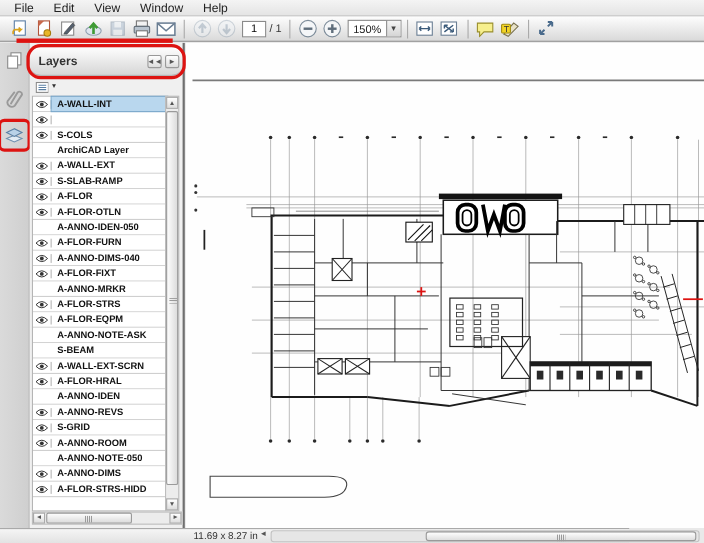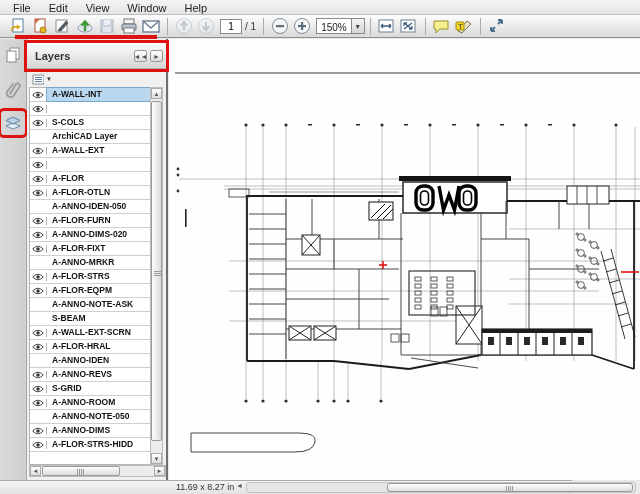--- a/index.html
+++ b/index.html
@@ -243,21 +243,21 @@
       </div>
     <div class="navbtn" style="outline:3px solid #dd1311; outline-offset:0px;">
       <svg width="18" height="16">
           <path d="M9 8 L2 11 L9 14 L16 11 Z" fill="#e3ecf4" stroke="#6f8fae"></path>
           <path d="M9 2 L2 5.5 L9 9 L16 5.5 Z" fill="#b9d2e8" stroke="#5a7fa3"></path>
         </svg>
       </div>
   </div>
 
   <div class="panel">
-    <div class="panel-header" style="outline:3px solid #dd1311;">
+    <div class="panel-header" style="outline:3px solid #dd1311;border-radius:10px;">
       <span class="panel-title">Layers</span>
       <span class="hbtn">◄◄</span>
       <span class="hbtn">►</span>
     </div>
     <div class="options-row">
       <span class="optbtn">
         <svg width="13" height="11">
             <rect x="1" y="1" width="11" height="9" fill="#fff" stroke="#8a8a8a"></rect>
             <line x1="3" y1="3.5" x2="10" y2="3.5" stroke="#5a7fa3"></line>
             <line x1="3" y1="5.5" x2="10" y2="5.5" stroke="#5a7fa3"></line>
@@ -307,20 +307,21 @@
           </span>
           <span class="layer-label">A-WALL-EXT</span>
         </div>
         <div class="layer-row">
           <span class="eyecell">
             <svg width="12" height="8" viewBox="0 0 16 10">
               <path d="M1 5 Q8 -2.5 15 5 Q8 12.5 1 5 Z" fill="none" stroke="#333" stroke-width="1.2"></path>
               <circle cx="8" cy="5" r="2.3" fill="#333"></circle>
             </svg>
           </span>
+          <span class="layer-label">S-SLAB-RAMP</span>
         </div>
         <div class="layer-row">
           <span class="eyecell">
             <svg width="12" height="8" viewBox="0 0 16 10">
               <path d="M1 5 Q8 -2.5 15 5 Q8 12.5 1 5 Z" fill="none" stroke="#333" stroke-width="1.2"></path>
               <circle cx="8" cy="5" r="2.3" fill="#333"></circle>
             </svg>
           </span>
           <span class="layer-label">A-FLOR</span>
         </div>
@@ -346,21 +347,21 @@
           </span>
           <span class="layer-label">A-FLOR-FURN</span>
         </div>
         <div class="layer-row">
           <span class="eyecell">
             <svg width="12" height="8" viewBox="0 0 16 10">
               <path d="M1 5 Q8 -2.5 15 5 Q8 12.5 1 5 Z" fill="none" stroke="#333" stroke-width="1.2"></path>
               <circle cx="8" cy="5" r="2.3" fill="#333"></circle>
             </svg>
           </span>
-          <span class="layer-label">A-ANNO-DIMS-020</span>
+          <span class="layer-label">A-ANNO-DIMS-040</span>
         </div>
         <div class="layer-row">
           <span class="eyecell">
             <svg width="12" height="8" viewBox="0 0 16 10">
               <path d="M1 5 Q8 -2.5 15 5 Q8 12.5 1 5 Z" fill="none" stroke="#333" stroke-width="1.2"></path>
               <circle cx="8" cy="5" r="2.3" fill="#333"></circle>
             </svg>
           </span>
           <span class="layer-label">A-FLOR-FIXT</span>
         </div>

